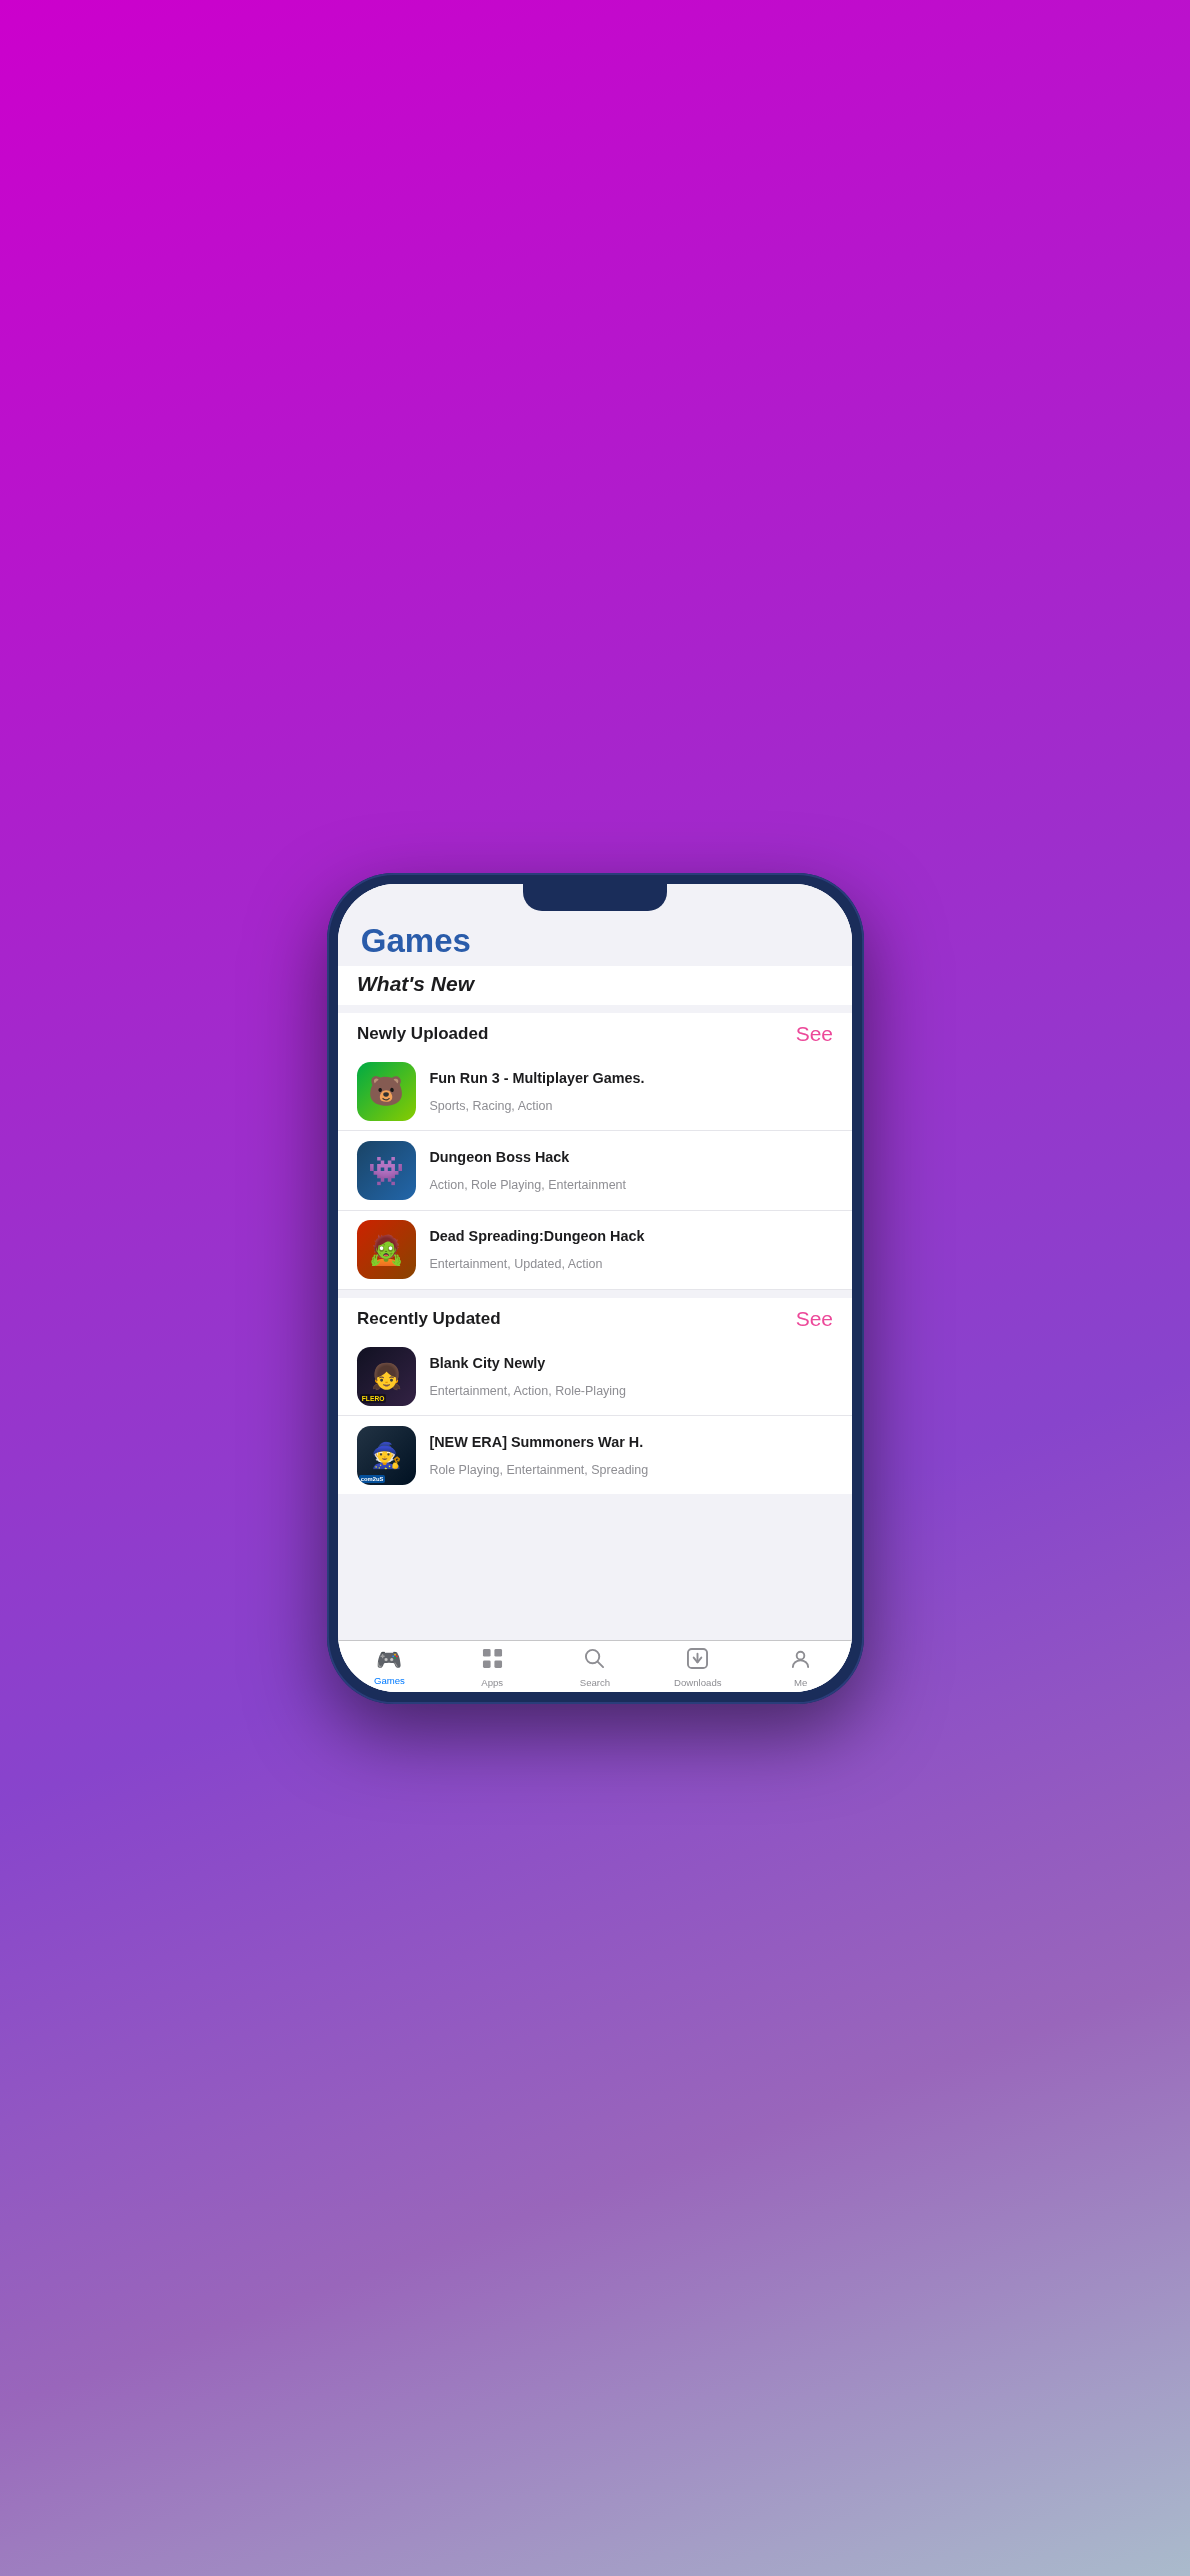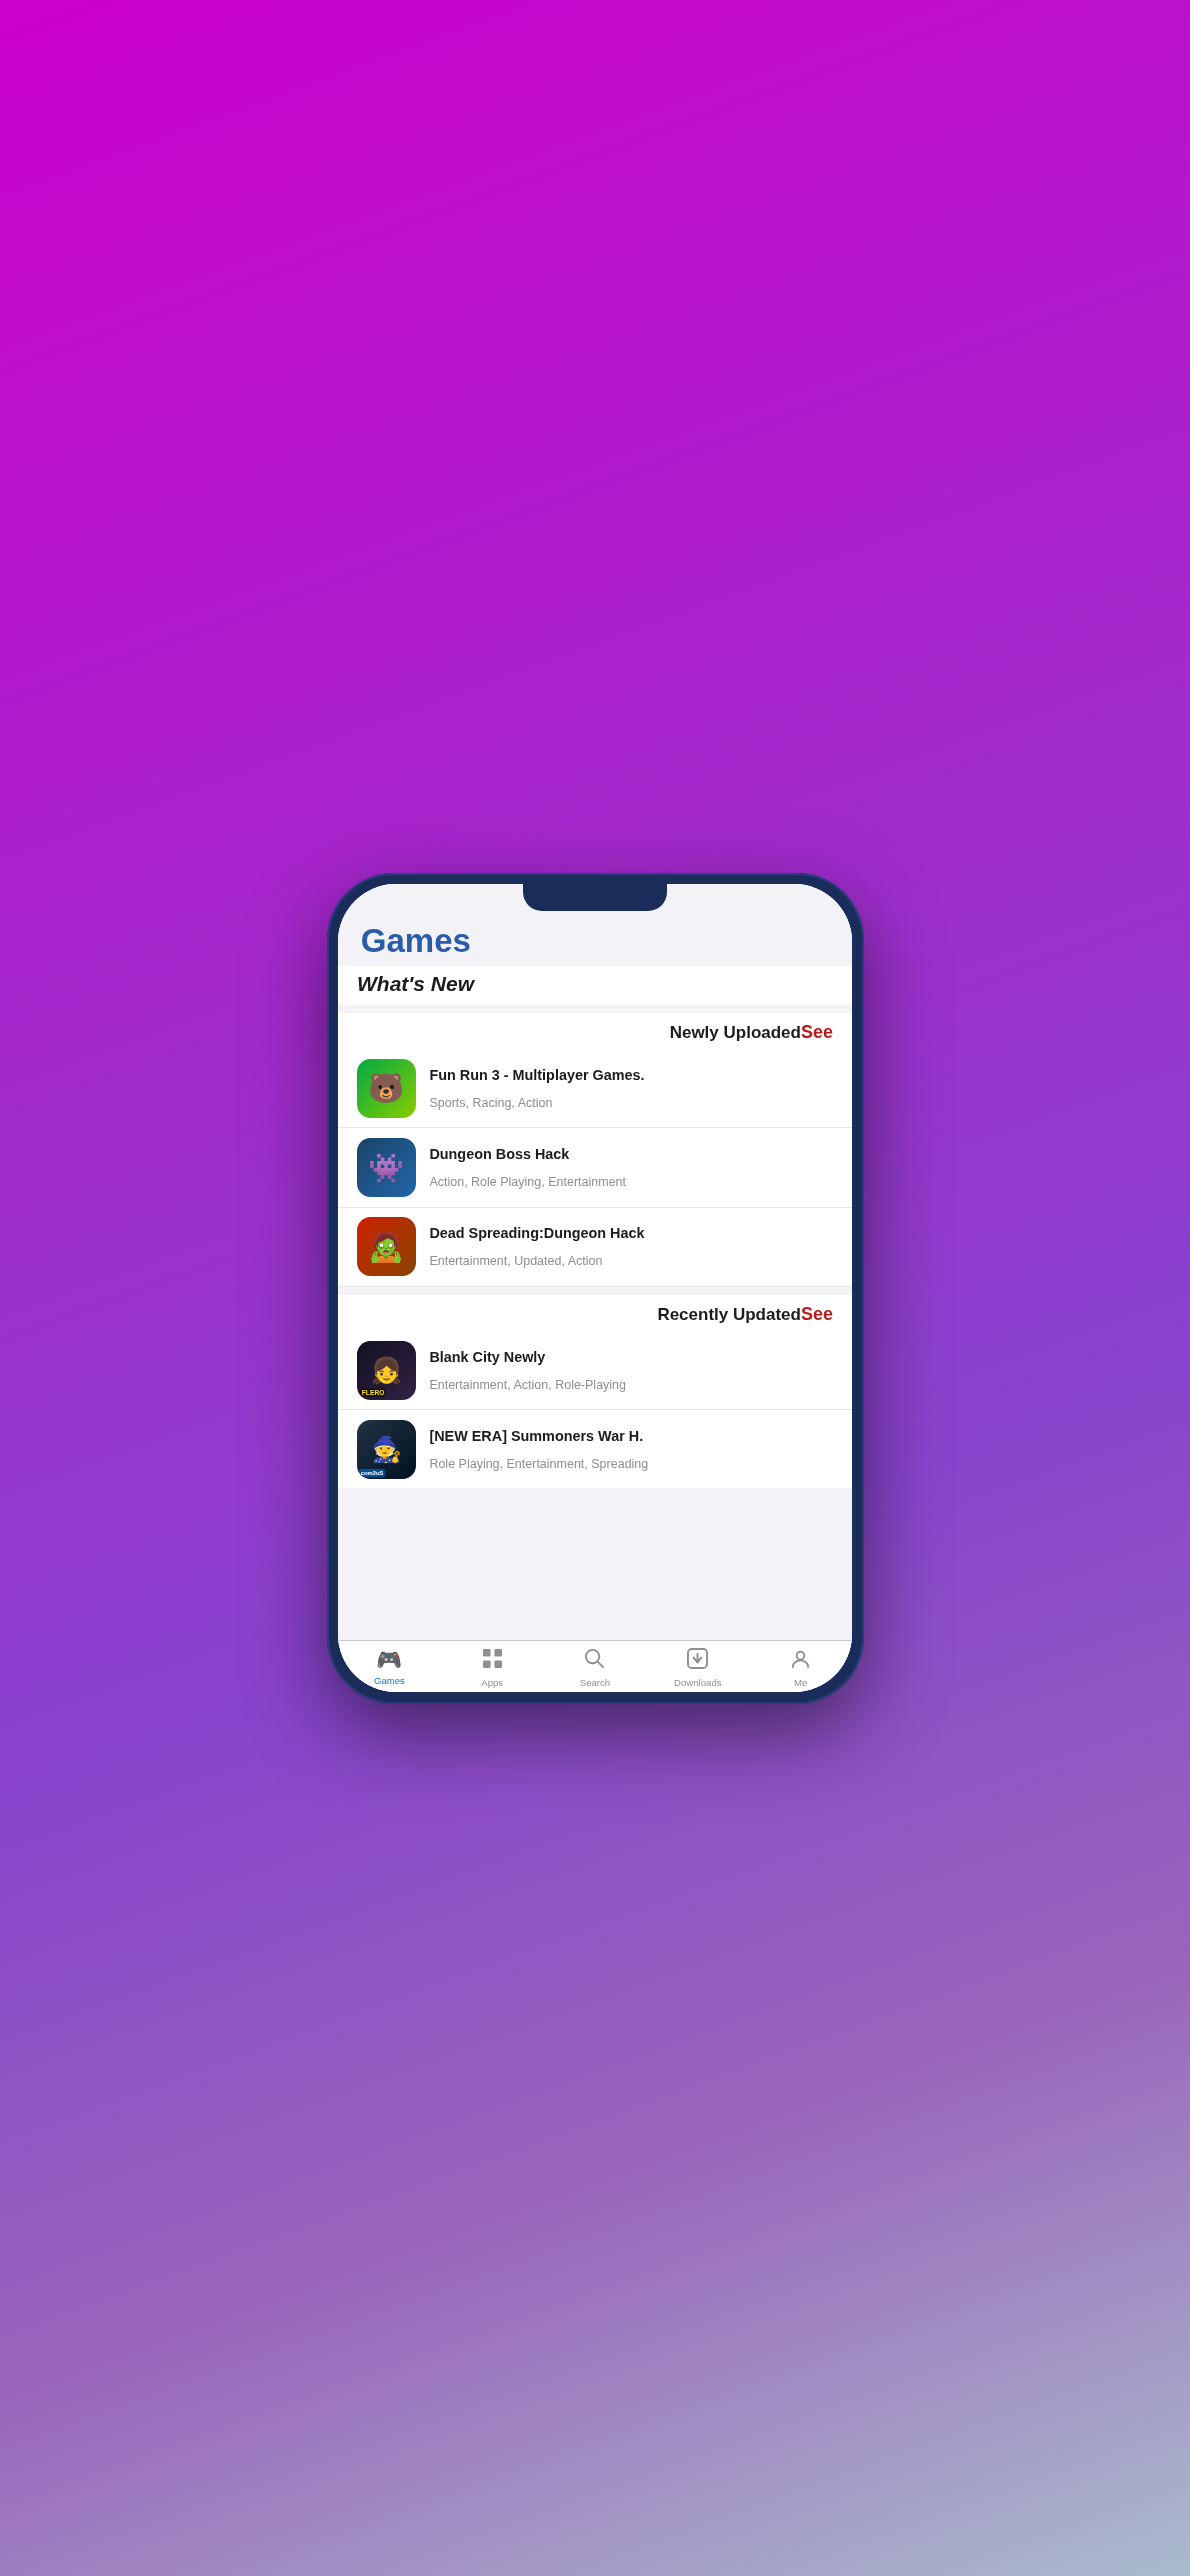--- a/index.html
+++ b/index.html
@@ -68,36 +68,36 @@
       padding-left: 3.8px;
     }
 
     .list-section {
       background: #fff;
       margin-bottom: 7.7px;
     }
 
     .section-row-header {
       display: flex;
-      justify-content: flex-end;
+      justify-content: space-between;
       align-items: center;
       padding: 9.6px 19px 5.8px 19px;
       background: #fff;
     }
 
     .section-title {
       font-size: 17px;
       font-weight: 600;
       color: #1c1c1e;
     }
 
     .see-link {
-      font-size: 18px;
-      color: #b91c1c;
-      font-weight: 700;
+      font-size: 21px;
+      color: #ec4899;
+      font-weight: 400;
     }
 
     .app-item {
       display: flex;
       align-items: center;
       padding: 9.6px 19px;
       background: #fff;
       border-bottom: 0.5px solid #e5e5ea;
       gap: 13.4px;
     }

